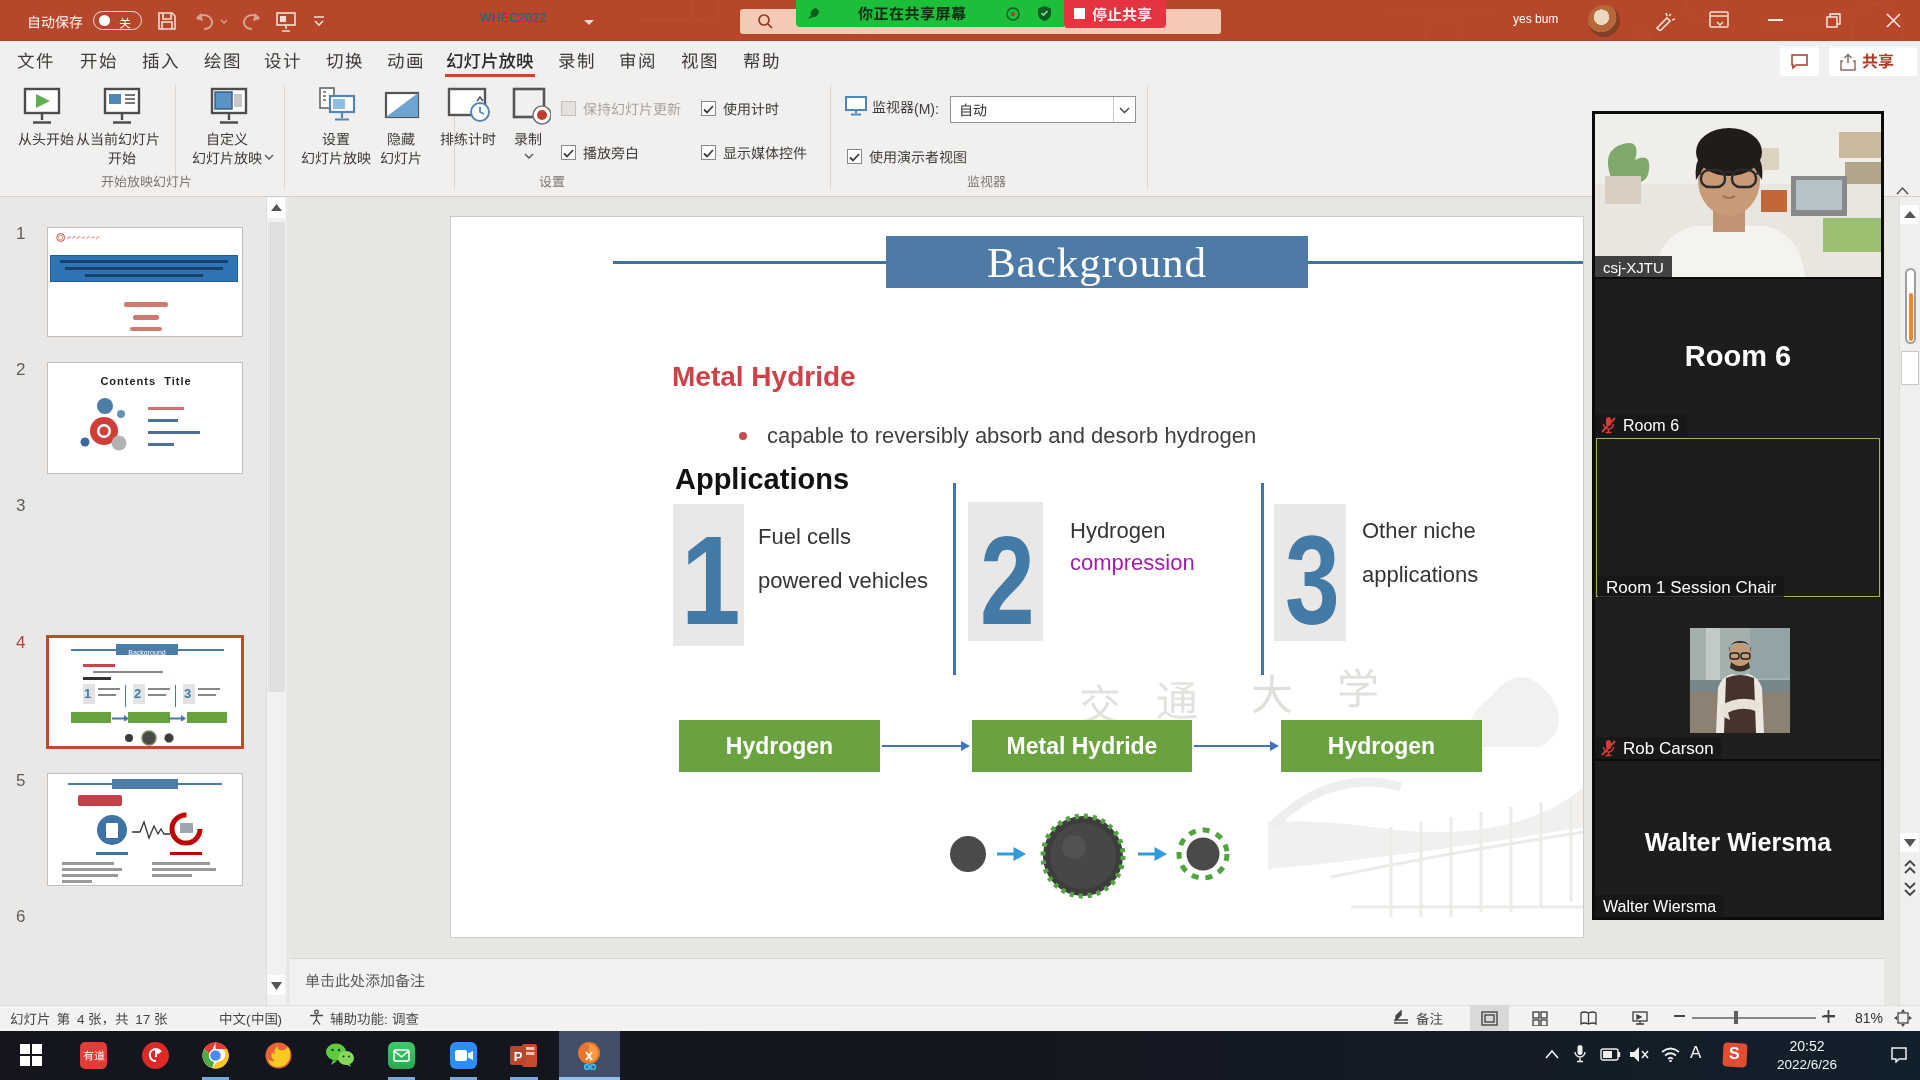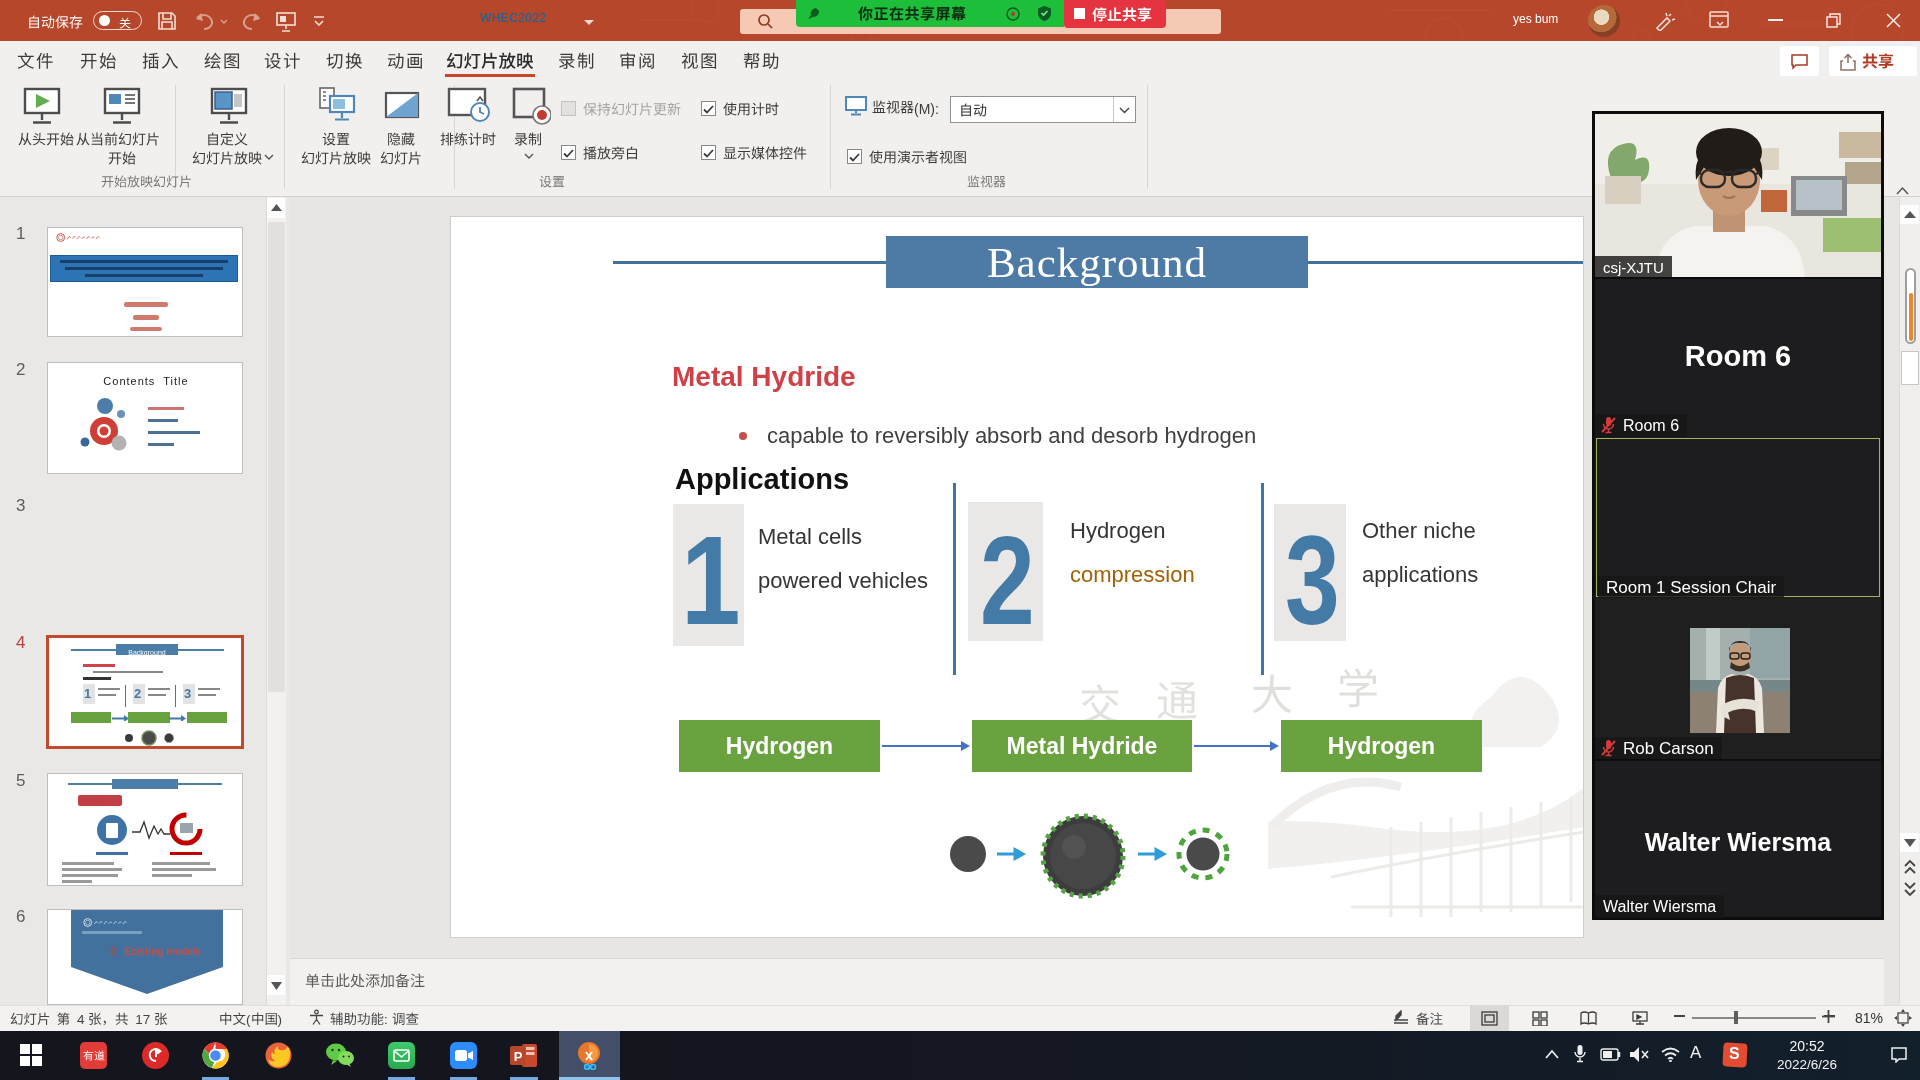--- a/index.html
+++ b/index.html
@@ -480,21 +480,21 @@
       </svg>
       <div class="ab" style="left:2px;top:27px;width:188px;height:27px;background:#2d74b5;border:1px solid #1f5c96"></div>
       <div class="ab" style="left:12px;top:32px;width:168px;height:3px;background:#17406b"></div>
       <div class="ab" style="left:17px;top:39px;width:158px;height:3px;background:#17406b"></div>
       <div class="ab" style="left:37px;top:46px;width:118px;height:3px;background:#17406b"></div>
       <div class="ab" style="left:76px;top:74px;width:44px;height:5px;background:#c4574a;opacity:.8;border-radius:2px"></div>
       <div class="ab" style="left:85px;top:87px;width:26px;height:4.5px;background:#c4574a;opacity:.8;border-radius:2px"></div>
       <div class="ab" style="left:82px;top:99px;width:32px;height:4px;background:#c4574a;opacity:.8;border-radius:2px"></div>
     </div>
     <div class="ab" style="left:47px;top:362px;width:196px;height:112px;background:#fff;border:1px solid #c1bdba;overflow:hidden">
-      <div class="ab" style="left:0;top:12px;width:196px;text-align:center;font-size:11px;font-weight:normal;color:#222;letter-spacing:1px">Contents&nbsp; Title</div>
+      <div class="ab" style="left:0;top:12px;width:196px;text-align:center;font-size:11px;font-weight:bold;color:#222;letter-spacing:1px">Contents&nbsp; Title</div>
       <svg class="ab" style="left:28px;top:32px" width="75" height="70">
         <circle cx="29" cy="11" r="8" fill="#4b7da8"></circle>
         <circle cx="45" cy="19" r="4" fill="#6b93b5"></circle>
         <circle cx="28" cy="36" r="14" fill="#cf3f38"></circle>
         <circle cx="28" cy="36" r="7" fill="#fff"></circle>
         <circle cx="28" cy="36" r="4.5" fill="#cf3f38"></circle>
         <circle cx="43" cy="48" r="7.5" fill="#b3b3b3"></circle>
         <circle cx="9" cy="47" r="4.5" fill="#39689c"></circle>
       </svg>
       <div class="ab" style="left:100px;top:44px;width:36px;height:3px;background:#c0504d;opacity:.8"></div>
@@ -554,32 +554,20 @@
       <div class="ab" style="left:48px;top:78px;width:32px;height:3px;background:#3f72a5"></div>
       <div class="ab" style="left:122px;top:78px;width:32px;height:3px;background:#c00000"></div>
       <div class="ab" style="left:14px;top:88px;width:52px;height:2.5px;background:#9a9a9a"></div>
       <div class="ab" style="left:14px;top:94px;width:60px;height:2.5px;background:#9a9a9a"></div>
       <div class="ab" style="left:14px;top:100px;width:56px;height:2.5px;background:#9a9a9a"></div>
       <div class="ab" style="left:14px;top:106px;width:30px;height:2.5px;background:#9a9a9a"></div>
       <div class="ab" style="left:104px;top:88px;width:58px;height:2.5px;background:#9a9a9a"></div>
       <div class="ab" style="left:104px;top:94px;width:64px;height:2.5px;background:#9a9a9a"></div>
       <div class="ab" style="left:104px;top:100px;width:40px;height:2.5px;background:#9a9a9a"></div>
     </div>
-    <div class="ab" style="left:47px;top:909px;width:196px;height:96px;background:#fff;border:1px solid #c1bdba;overflow:hidden">
-      <div style="position:absolute;left:0;top:0;width:196px;height:113px">
-        <div class="ab" style="left:23px;top:0;width:152px;height:84px;background:#41719c;clip-path:polygon(0 0,100% 0,100% 68%,50% 100%,0 68%)"></div>
-        <svg class="ab" style="left:33px;top:8px" width="55" height="9" viewBox="0 0 90 16">
-          <circle cx="8" cy="8" r="7" fill="none" stroke="#e8eef4" stroke-width="1.5"></circle>
-          <circle cx="8" cy="8" r="4" fill="none" stroke="#e8eef4" stroke-width="1"></circle>
-          <path d="M20 11 q3 -8 6 -2 M29 10 q2 -6 5 -3 M37 11 q3 -7 6 -3 M46 10 q2 -5 5 -2 M54 11 q3 -7 6 -3 M63 10 q2 -5 5 -2 M71 11 q3 -7 6 -3" stroke="#e8eef4" stroke-width="1.2" fill="none"></path>
-        </svg>
-        <div class="ab" style="left:34px;top:21px;width:60px;height:3px;background:#9fc0d8;opacity:.6"></div>
-        <div class="ab" style="left:62px;top:36px;font-size:10px;font-weight:bold;color:#b44a41">2:&nbsp; <span style="color:#c0504d">Existing models</span></div>
-      </div>
-    </div>
     <div class="ab" style="left:266px;top:197px;width:20px;height:808px;background:#f2f1f0;border-left:1px solid #dedcda"></div>
     <div class="ab" style="left:267px;top:198px;width:18px;height:20px;background:#fdfdfd"></div>
     <svg class="ab" style="left:271px;top:204px" width="11" height="8" fill="#555">
       <path d="M5.5 0 L11 7 H0 Z"></path>
     </svg>
     <div class="ab" style="left:268px;top:222px;width:17px;height:470px;background:#e2e0de;border-radius:2px"></div>
     <div class="ab" style="left:267px;top:975px;width:18px;height:20px;background:#fdfdfd"></div>
     <svg class="ab" style="left:271px;top:982px" width="11" height="8" fill="#555">
       <path d="M5.5 8 L11 0 H0 Z"></path>
     </svg>
@@ -599,26 +587,26 @@
       <div class="ab" style="left:435px;top:19px;width:422px;height:52px;background:#4d7ba5"></div>
       <div class="ab" style="left:435px;top:21px;width:422px;text-align:center;font-family:'Liberation Serif',serif;font-size:43px;color:#fff;letter-spacing:1px">Background</div>
       <div class="ab" style="left:221px;top:144px;font-size:28px;font-weight:bold;color:#cf4147">Metal Hydride</div>
       <div class="ab" style="left:288px;top:215px;width:8px;height:8px;border-radius:50%;background:#c0504d"></div>
       <div class="ab" style="left:316px;top:206px;font-size:22px;color:#3f3f3f">capable to reversibly absorb and desorb hydrogen</div>
       <div class="ab" style="left:224px;top:246px;font-size:29px;font-weight:bold;color:#111">Applications</div>
       <div class="ab" style="left:502px;top:266px;width:3px;height:192px;background:#3f74a6"></div>
       <div class="ab" style="left:810px;top:266px;width:3px;height:192px;background:#3f74a6"></div>
       <div class="ab" style="left:222px;top:287px;width:71px;height:142px;background:#e9e8e6"></div>
       <div class="ab" style="left:230px;top:301px;font-size:126px;font-weight:bold;color:#447ba6;line-height:1;transform:scaleX(0.85);transform-origin:0 0">1</div>
-      <div class="ab" style="left:307px;top:307px;font-size:22px;color:#343434">Metal cells</div>
+      <div class="ab" style="left:307px;top:307px;font-size:22px;color:#343434">Fuel cells</div>
       <div class="ab" style="left:307px;top:351px;font-size:22px;color:#343434">powered vehicles</div>
       <div class="ab" style="left:517px;top:285px;width:75px;height:139px;background:#e9e8e6"></div>
       <div class="ab" style="left:529px;top:301px;font-size:126px;font-weight:bold;color:#447ba6;line-height:1;transform:scaleX(0.78);transform-origin:0 0">2</div>
       <div class="ab" style="left:619px;top:301px;font-size:22px;color:#343434">Hydrogen</div>
-      <div class="ab" style="left:619px;top:345px;font-size:22px;color:#a16207">compression</div>
+      <div class="ab" style="left:619px;top:333px;font-size:22px;color:#a21caf">compression</div>
       <div class="ab" style="left:823px;top:287px;width:72px;height:137px;background:#e9e8e6"></div>
       <div class="ab" style="left:834px;top:301px;font-size:126px;font-weight:bold;color:#447ba6;line-height:1;transform:scaleX(0.78);transform-origin:0 0">3</div>
       <div class="ab" style="left:911px;top:301px;font-size:22px;color:#343434">Other niche</div>
       <div class="ab" style="left:911px;top:345px;font-size:22px;color:#343434">applications</div>
       <div class="ab" style="left:512px;top:466px;width:305px;height:230px;background:#fff;border-radius:26px"></div>
       <div style="position:absolute;left:628px;top:466px;"><svg class="z" width="42" height="42" style="vertical-align:-5.0px">
           <g transform="translate(0,37.0) scale(0.04200)" fill="#e3e1dd">
             <use href="#r4EA4" x="0"></use>
           </g>
         </svg></div>

